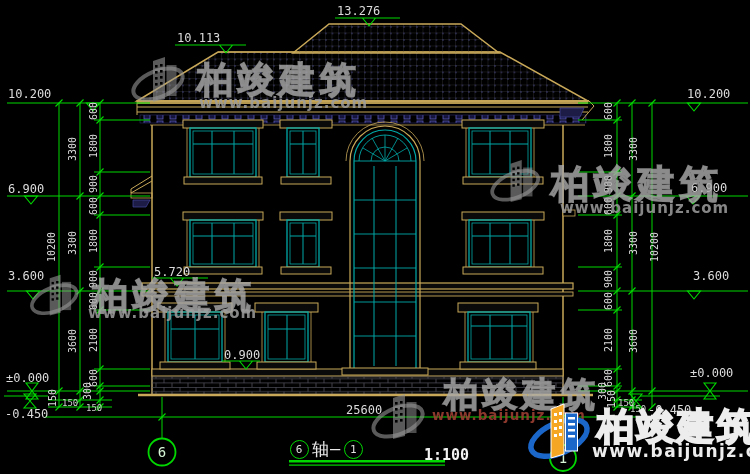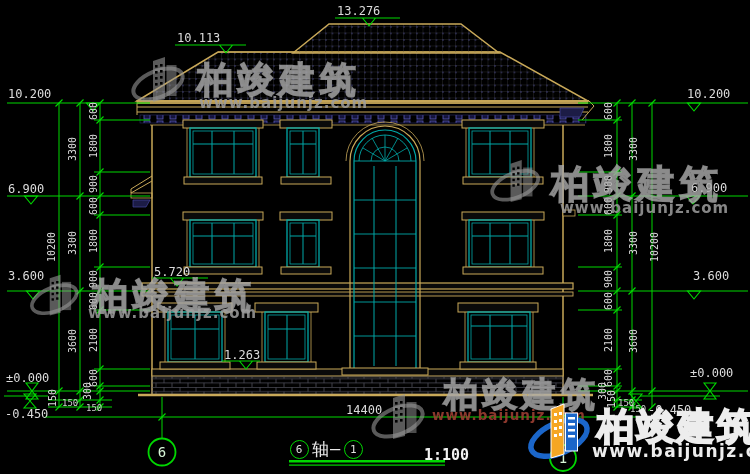--- a/index.html
+++ b/index.html
@@ -267,21 +267,21 @@
   <span class="t" style="left:6px;top:372px">±0.000</span>
   <span class="t" style="left:5px;top:408px">-0.450</span>
 
   <span class="t" style="left:687px;top:88px">10.200</span>
   <span class="t" style="left:691px;top:182px">6.900</span>
   <span class="t" style="left:693px;top:270px">3.600</span>
   <span class="t" style="left:690px;top:367px">±0.000</span>
   <span class="t" style="left:648px;top:404px">-0.450</span>
 
   <span class="t" style="left:154px;top:266px">5.720</span>
-  <span class="t" style="left:224px;top:349px">1.263</span>
+  <span class="t" style="left:224px;top:349px">0.900</span>
 
   <span class="dimv" style="left:94px;top:111px">600</span>
   <span class="dimv" style="left:94px;top:146px">1800</span>
   <span class="dimv" style="left:94px;top:184px">900</span>
   <span class="dimv" style="left:94px;top:206px">600</span>
   <span class="dimv" style="left:94px;top:241px">1800</span>
   <span class="dimv" style="left:94px;top:279px">900</span>
   <span class="dimv" style="left:94px;top:301px">600</span>
   <span class="dimv" style="left:94px;top:340px">2100</span>
   <span class="dimv" style="left:94px;top:378px">600</span>
@@ -311,21 +311,21 @@
   <span class="dimv" style="left:634px;top:149px">3300</span>
   <span class="dimv" style="left:634px;top:243px">3300</span>
   <span class="dimv" style="left:634px;top:341px">3600</span>
 
   <span class="dimv" style="left:655px;top:247px">10200</span>
 
   <span class="dimv" style="left:612px;top:399px">150</span>
   <span class="t tiny" style="left:618px;top:399px">150</span>
   <span class="t tiny" style="left:630px;top:405px">150</span>
 
-  <span class="t" style="left:346px;top:404px">14400</span>
+  <span class="t" style="left:346px;top:404px">25600</span>
 
   <span class="bub" style="left:162px;top:452px">6</span>
   <span class="bub" style="left:563px;top:458px">1</span>
 
   <div class="title-row">
     <span class="circ">6</span>
     <span>轴—</span>
     <span class="circ">1</span>
   </div>
   <span class="scale-txt">1:100</span>

